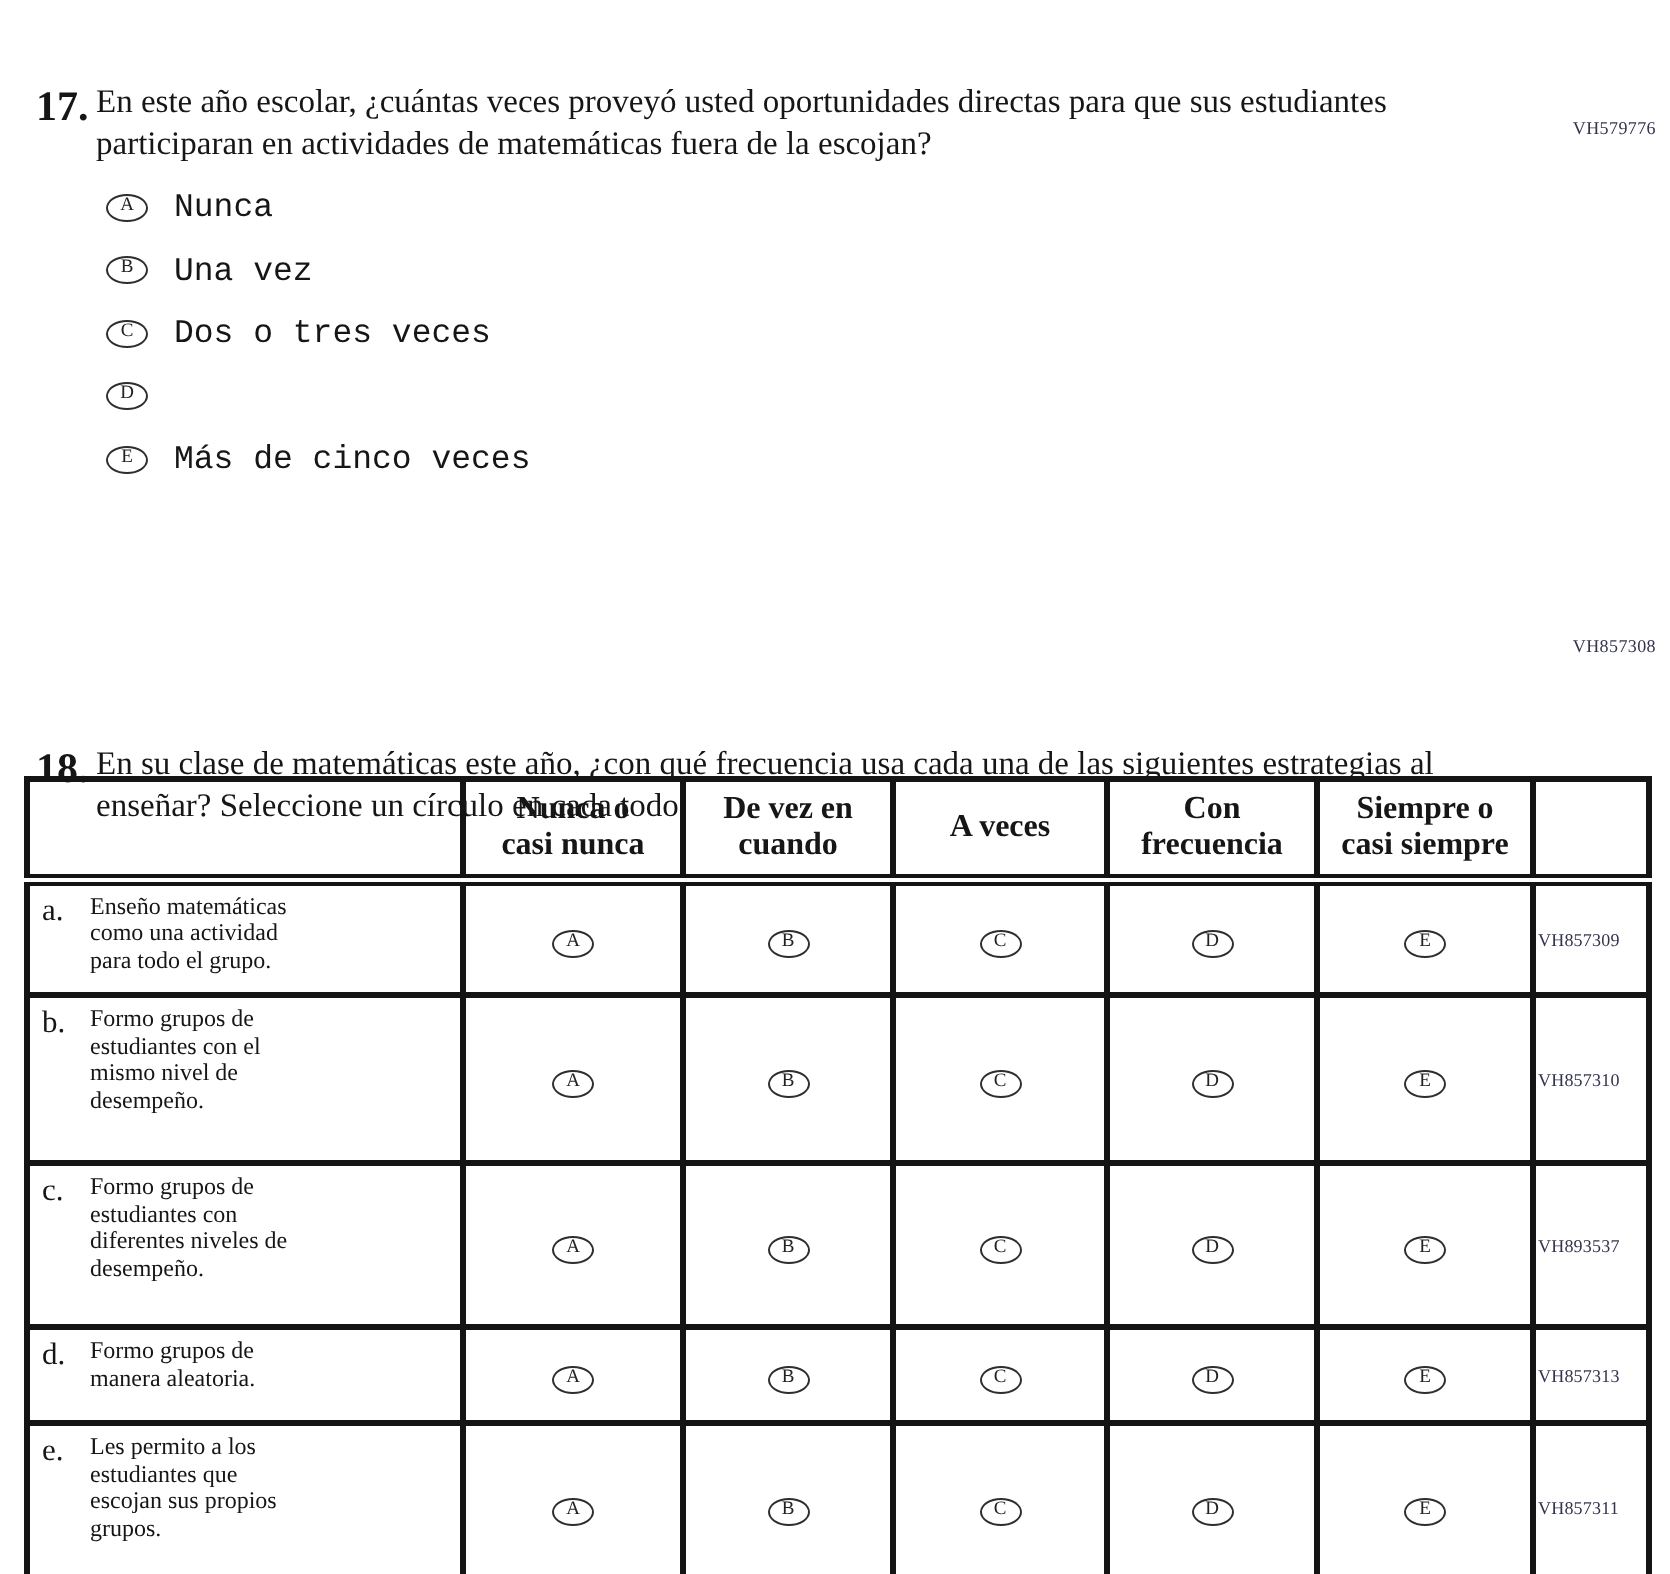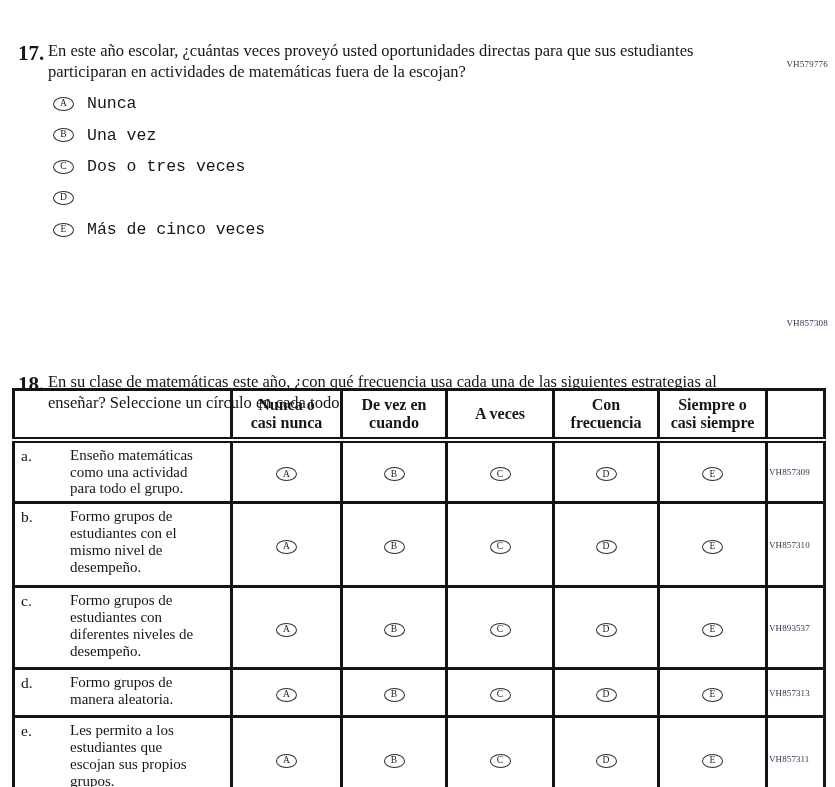--- a/index.html
+++ b/index.html
@@ -41,21 +41,21 @@
   table.grid th, table.grid td { border:3px solid #141414; }
   table.grid thead th {
     border-bottom:6px double #141414;
     font-size:16px; font-weight:bold; text-align:center;
     white-space:pre-line; line-height:1.12; padding:5px 2px; height:46px;
     vertical-align:middle;
   }
   td.stub { vertical-align:top; padding:4px 4px 4px 6px; }
   .stubwrap { display:flex; }
   .rletter { width:24px; flex:0 0 auto; font-size:15.5px; line-height:1.12; }
-  .rtext { font-size:15px; line-height:1.12; white-space:pre-line;margin-left:25px; }
+  .rtext { font-size:12px; line-height:1.12; white-space:pre-line; }
   td.opt { text-align:center; vertical-align:middle; padding:2px; }
   td.codecell {
     text-align:left; vertical-align:middle; font-size:9px;
     color:#34344e; padding:1px; letter-spacing:0.1px;
   }
   tr.r-a  td { height:58px; }
   tr.r-b  td { height:84px; }
   tr.r-c  td { height:82px; }
   tr.r-d  td { height:48px; }
   tr.r-e  td { height:84px; }

